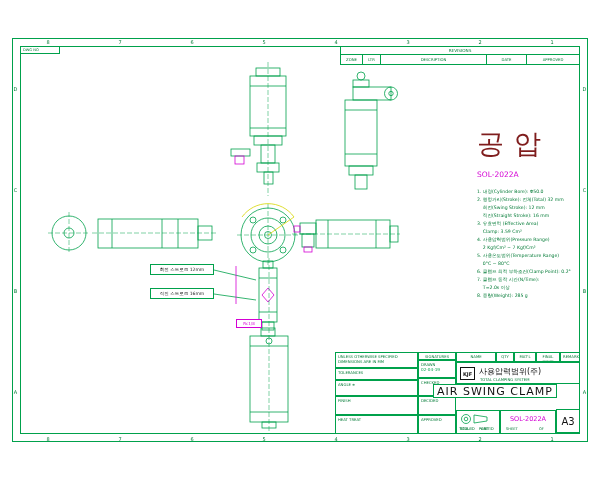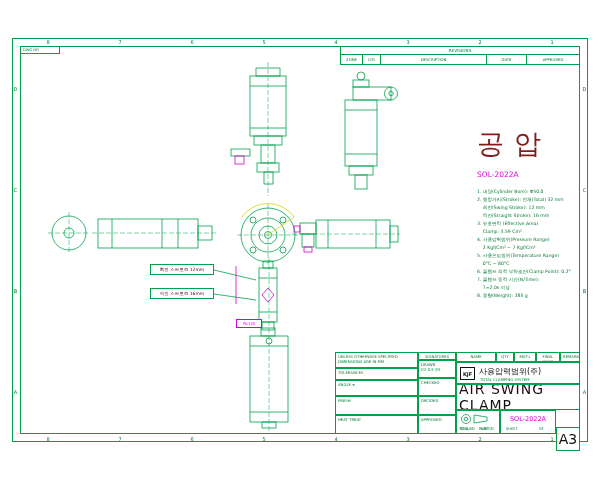--- a/index.html
+++ b/index.html
@@ -229,34 +229,34 @@
 <div class="cell" style="left:514px;top:352px;width:22px;height:10px;text-align:center">MAT'L</div>
 <div class="cell" style="left:536px;top:352px;width:24px;height:10px;text-align:center">FINAL ISSUE</div>
 <div class="cell" style="left:560px;top:352px;width:20px;height:10px;text-align:center">REMARK</div>
 
 <div class="cell" style="left:456px;top:362px;width:124px;height:22px">
   <div style="position:absolute;left:3px;top:4px;width:15px;height:13px;border:1px solid #111;color:#111;font-size:5px;font-weight:bold;display:flex;align-items:center;justify-content:center">KJF</div>
   <div style="position:absolute;left:22px;top:3px;font-size:8px;color:#111">사용압력범위(주)</div>
   <div style="position:absolute;left:23px;top:14px;font-size:3.8px;color:var(--tgreen)">TOTAL CLAMPING SYSTEM</div>
 </div>
 
-<div class="cell" style="left:456px;top:384px;width:124px;height:26px;display:flex;align-items:center;justify-content:center;font-size:14px;color:#111;letter-spacing:1px">AIR SWING CLAMP</div>
+<div class="cell" style="left:433px;top:384px;width:124px;height:14px;display:flex;align-items:center;justify-content:center;font-size:11px;color:#111;letter-spacing:1px">AIR SWING CLAMP</div>
 
 <div class="cell" style="left:456px;top:410px;width:44px;height:24px">
   <svg width="30" height="12" viewBox="0 0 30 12" style="position:absolute;left:3px;top:2px">
     <g fill="none" stroke="#00a14b" stroke-width="0.8">
       <circle cx="6" cy="6" r="4.5"></circle>
       <circle cx="6" cy="6" r="1.8"></circle>
       <path d="M14,2 L27,4 L27,8 L14,10 Z"></path>
     </g>
   </svg>
   <div style="position:absolute;left:3px;top:16px;font-size:3.6px">SCALE</div>
   <div style="position:absolute;left:24px;top:16px;font-size:3.6px">UNIT</div>
 </div>
 <div class="cell" style="left:500px;top:410px;width:56px;height:24px">
   <div style="position:absolute;left:0;top:4px;width:100%;text-align:center;font-size:6.5px;color:var(--mag)">SOL-2022A</div>
   <div style="position:absolute;left:5px;top:16px;font-size:3.6px">SHEET</div>
   <div style="position:absolute;left:38px;top:16px;font-size:3.6px">OF</div>
 </div>
-<div class="cell" style="left:556px;top:427px;width:24px;height:24px;display:flex;align-items:center;justify-content:center;font-size:14px;color:#111">A3</div>
+<div class="cell" style="left:556px;top:409px;width:24px;height:24px;display:flex;align-items:center;justify-content:center;font-size:10px;color:#111">A3</div>
 
 <div class="abs tiny" style="left:459px;top:427px">TOOL ID</div>
 <div class="abs tiny" style="left:479px;top:427px">PART ID</div>
 
 </body></html>

